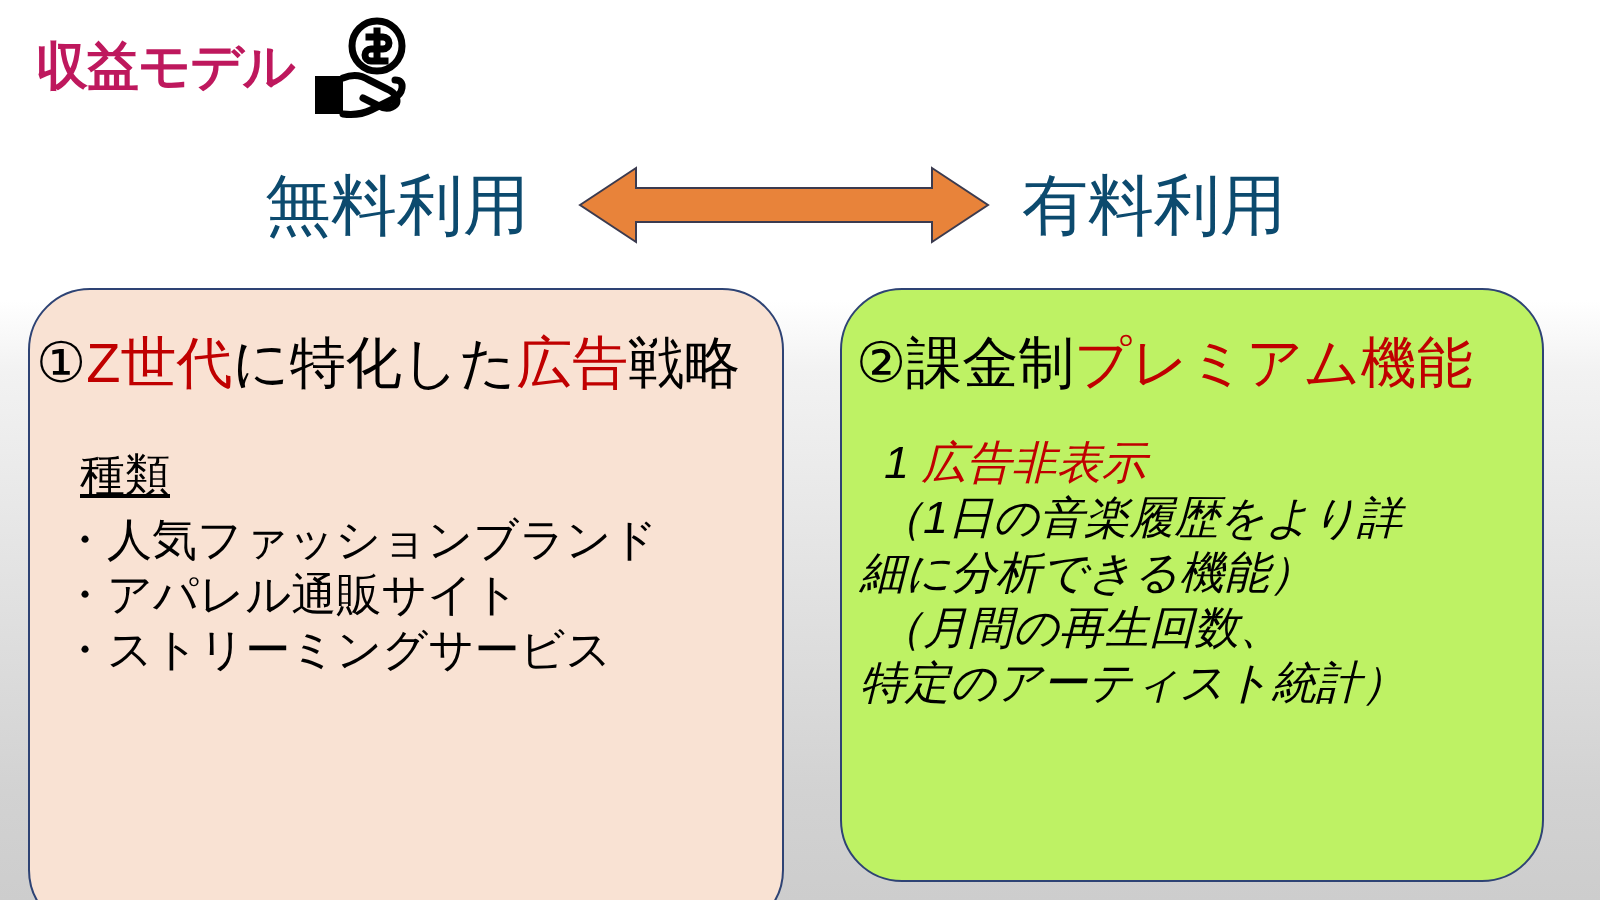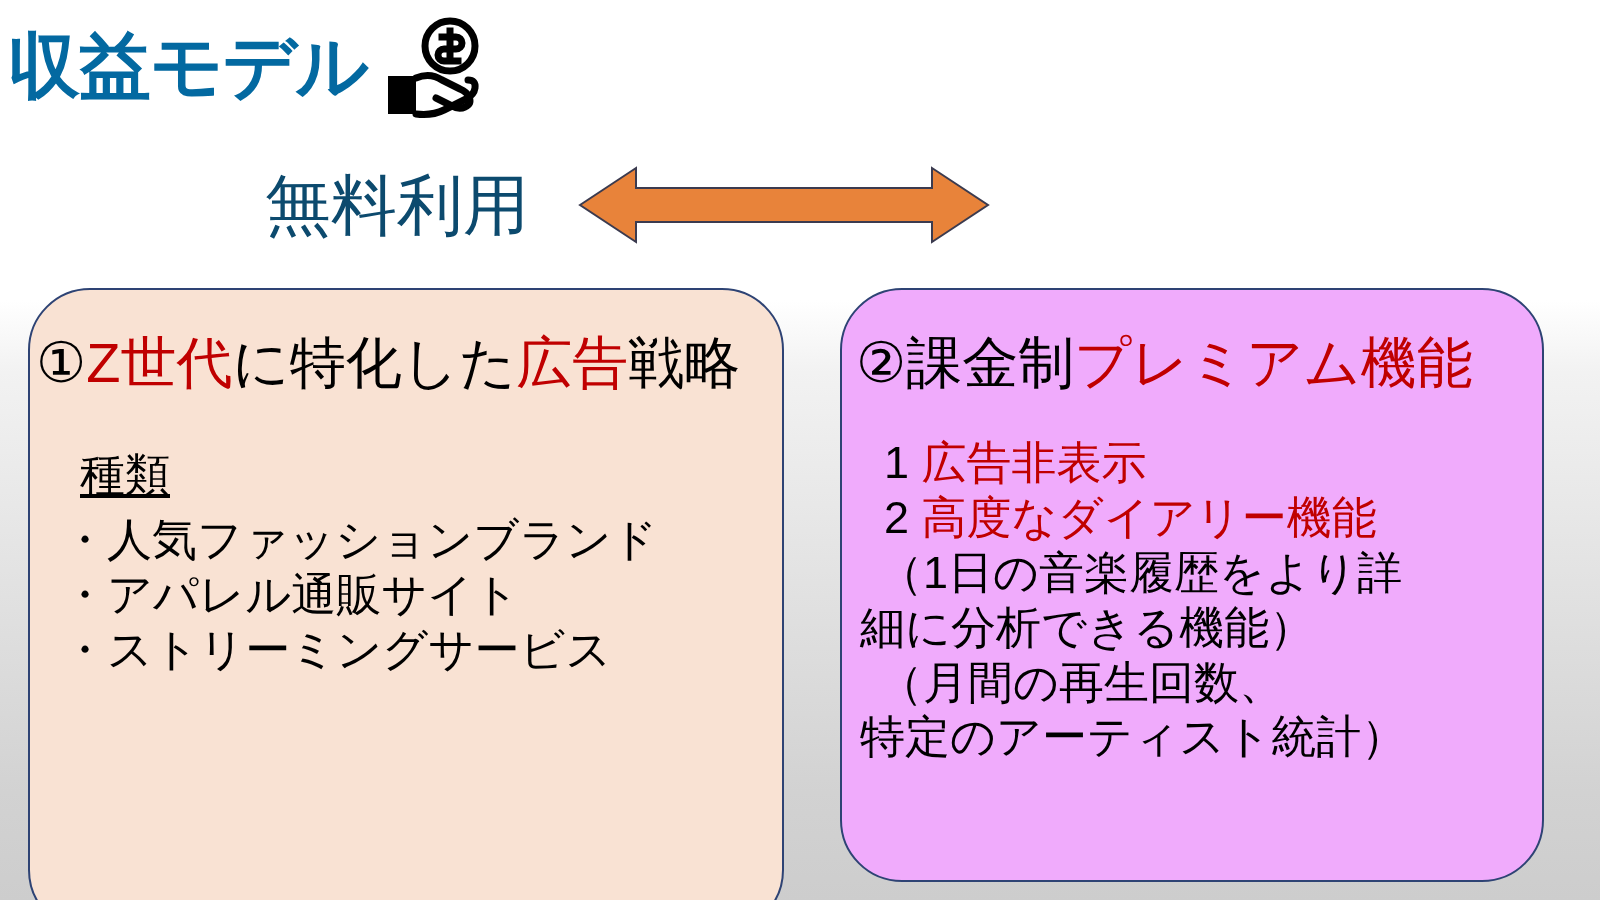--- a/index.html
+++ b/index.html
@@ -40,26 +40,27 @@
   .title-row {
     position: absolute;
     left: 8px;
     top: 8px;
     display: flex;
     align-items: center;
     gap: 14px;
     z-index: 4;
   }
   .title-text {
-    font-size: 72px;
+    font-size: 52px;
     font-weight: 700;
-    color: #0369a1;
+    color: #be185d;
     letter-spacing: -1px;
     line-height: 1;
     white-space: nowrap;
+    margin-left: 28px;
   }
   .money-icon {
     width: 110px;
     height: 110px;
     display: block;
     margin-top: 6px;
   }
 
   
   .compare-row {
@@ -104,21 +105,21 @@
   .card.left {
     left: 28px;
     width: 756px;
     height: 644px;
     background: #F9E2D3;
   }
   .card.right {
     left: 840px;
     width: 704px;
     height: 594px;
-    background: #f0abfc;
+    background: #bef264;
   }
 
   .card-title {
     position: absolute;
     left: 0;
     width: 100%;
     top: 42px;
     font-size: 56px;
     line-height: 1.12;
     color: #000000;
@@ -131,21 +132,21 @@
 
   .card-body {
     position: absolute;
     left: 0;
     width: 100%;
     font-size: 45px;
     line-height: 1.22;
     color: #000000;
   }
   .card.left .card-body  { top: 158px; padding-left: 32px; }
-  .card.right .card-body { top: 146px; padding-left: 18px; }
+  .card.right .card-body { top: 146px; padding-left: 18px; font-style: italic; }
 
   .kinds-heading {
     display: inline-block;
     text-decoration: underline;
     text-underline-offset: 4px;
     margin-left: 18px;
     margin-bottom: 10px;
     font-size: 45px;
   }
   .bullet-line { white-space: nowrap; }
@@ -185,20 +186,21 @@
 
   <div class="compare-row">
     <div class="compare-label left">無料利用</div>
 
     <div class="arrow-wrap">
       <svg viewBox="0 0 412 82" xmlns="http://www.w3.org/2000/svg" aria-hidden="true">
         <polygon points="2,41 58,4 58,24 354,24 354,4 410,41 354,78 354,58 58,58 58,78" fill="#E8833A" stroke="#3B3B4F" stroke-width="2" stroke-linejoin="miter"></polygon>
       </svg>
     </div>
 
+    <div class="compare-label right">有料利用</div>
   </div>
 
   <div class="card left">
     <div class="card-title">
       <span>①</span><span class="red">Z世代</span><span>に特化した</span><span class="red">広告</span><span>戦略</span>
     </div>
 
     <div class="card-body">
       <div class="kinds-heading">種類</div>
       <div class="bullet-line">・人気ファッションブランド</div>
@@ -209,23 +211,20 @@
 
   <div class="card right">
     <div class="card-title">
       <span>②</span><span>課金制</span><span class="red">プレミアム機能</span>
     </div>
 
     <div class="card-body">
       <div class="num-line">
         <span class="num">1</span>&nbsp;<span class="red">広告非表示</span>
       </div>
-      <div class="num-line">
-        <span class="num">2</span>&nbsp;<span class="red">高度なダイアリー機能</span>
-      </div>
       <div class="paren-line indent">（1日の音楽履歴をより詳</div>
       <div class="paren-line">細に分析できる機能）</div>
       <div class="paren-line indent">（月間の再生回数、</div>
       <div class="paren-line">特定のアーティスト統計）</div>
     </div>
   </div>
 
 </div>
 
 </body></html>

